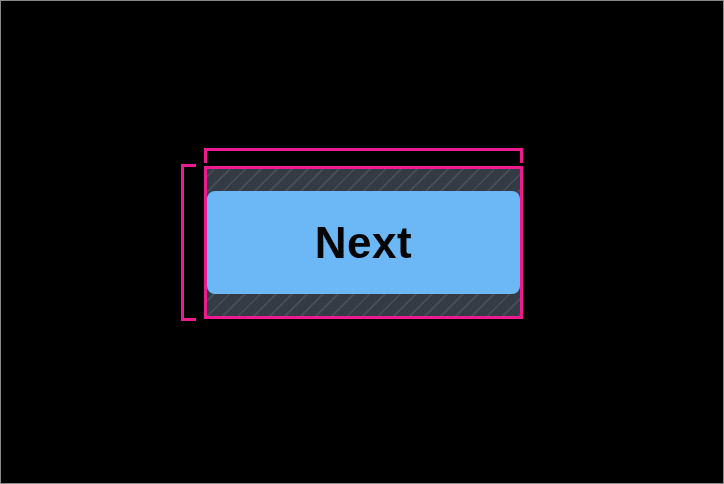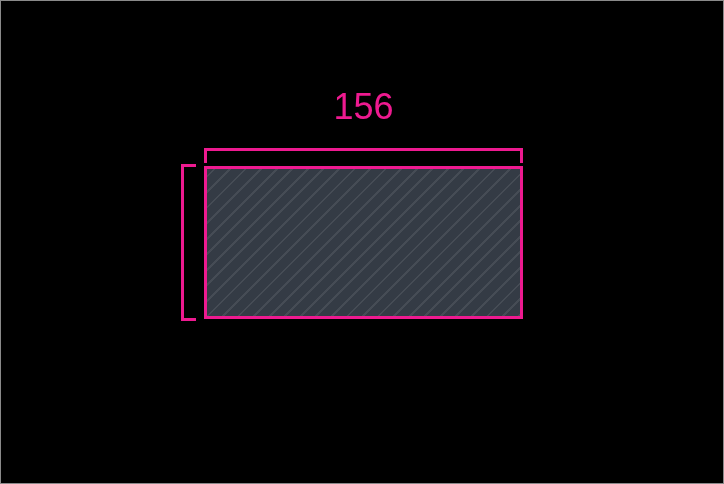--- a/index.html
+++ b/index.html
@@ -151,32 +151,34 @@
     font-size: 36px;
     line-height: 1;
     font-family: "Liberation Sans", sans-serif;
   }
 </style>
 </head>
 <body>
 
 <div id="canvas">
 
-  <div id="width-value">156</div>
 
   <div id="width-bracket">
     <div class="bar"></div>
     <div class="tick left"></div>
     <div class="tick right"></div>
   </div>
 
 
   <div id="height-bracket">
     <div class="bar"></div>
     <div class="tick top"></div>
     <div class="tick bottom"></div>
   </div>
 
   <div id="element-outline">
     <div id="padding-region"></div>
+    <div id="content-box">
+      <span id="button-label">Next</span>
+    </div>
   </div>
 
 </div>
 
 </body></html>

